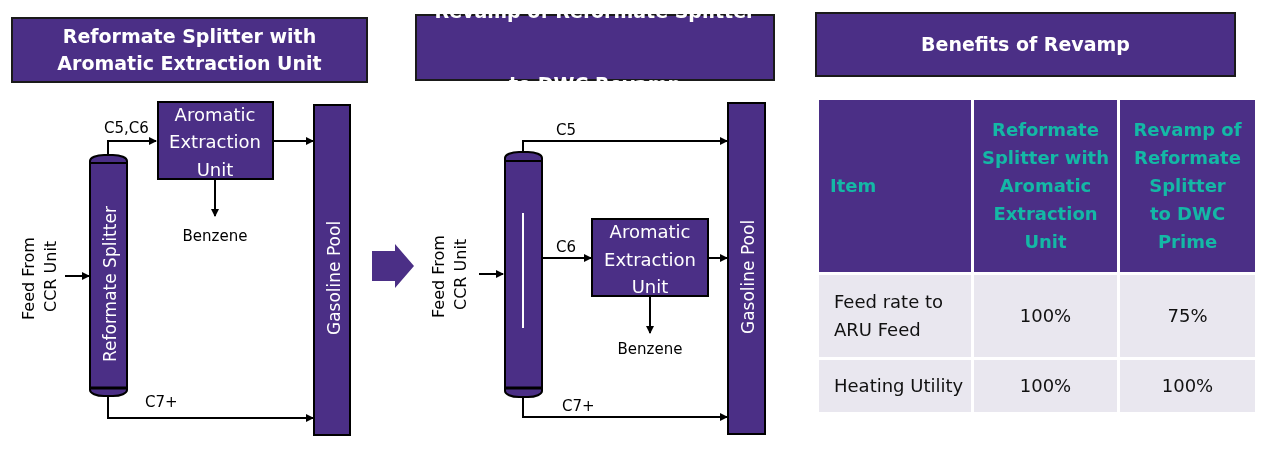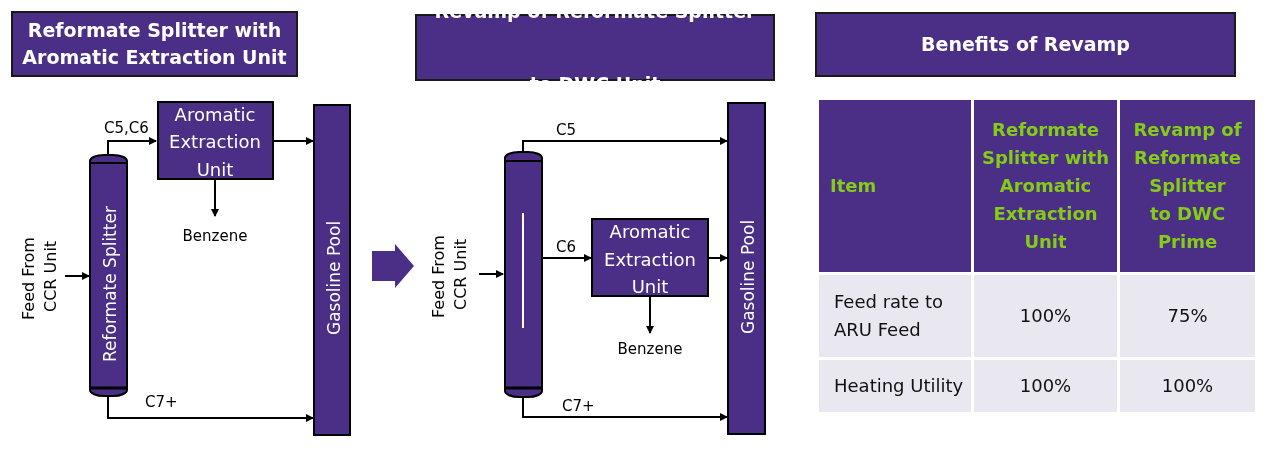--- a/index.html
+++ b/index.html
@@ -6,35 +6,35 @@
   body { width:1270px; height:450px; position:relative; overflow:hidden; font-family:"DejaVu Sans", sans-serif; }
   .title-box {
     position:absolute; background:#4b2f86; border:2px solid #1a1a1a; box-sizing:border-box;
     color:#fff; font-weight:bold; font-size:19px; line-height:27px; text-align:center;
     display:flex; align-items:center; justify-content:center; flex-direction:column;
   }
   svg { position:absolute; left:0; top:0; }
   svg text { font-family:"DejaVu Sans", sans-serif; }
   .tbl { position:absolute; left:816px; top:97px; border-collapse:separate; border-spacing:3px; }
   .tbl td, .tbl th { box-sizing:border-box; }
-  .hdr { background:#4b2f86; color:#84cc16; font-weight:bold; font-size:18px; line-height:28px; text-align:center; vertical-align:middle; }
+  .hdr { background:#4b2f86; color:#14b8a6; font-weight:bold; font-size:18px; line-height:28px; text-align:center; vertical-align:middle; }
   .hdr.item { text-align:left; padding-left:11px; }
   .cell { background:#e9e7ef; color:#111; font-size:18px; line-height:28px; text-align:center; vertical-align:middle; }
   .cell.item { text-align:left; padding-left:15px; }
 </style>
 </head>
 <body>
 
-<div class="title-box" style="left:11px;top:11px;width:287px;height:66px;">
+<div class="title-box" style="left:11px;top:17px;width:357px;height:66px;">
   <span>Reformate Splitter with</span>
   <span>Aromatic Extraction Unit</span>
 </div>
 <div class="title-box" style="left:415px;top:14px;width:360px;height:67px;gap:46px;">
   <span>Revamp of Reformate Splitter</span>
-  <span>to DWC Unit</span>
+  <span>to DWC Revamp</span>
 </div>
 <div class="title-box" style="left:815px;top:12px;width:421px;height:65px;">
   <span>Benefits of Revamp</span>
 </div>
 
 <svg width="1270" height="450" viewBox="0 0 1270 450">
   <defs>
     <marker id="ah" markerWidth="8" markerHeight="8" refX="7" refY="4" orient="auto" markerUnits="userSpaceOnUse">
       <path d="M0,0 L8,4 L0,8 Z" fill="#000"></path>
     </marker>

